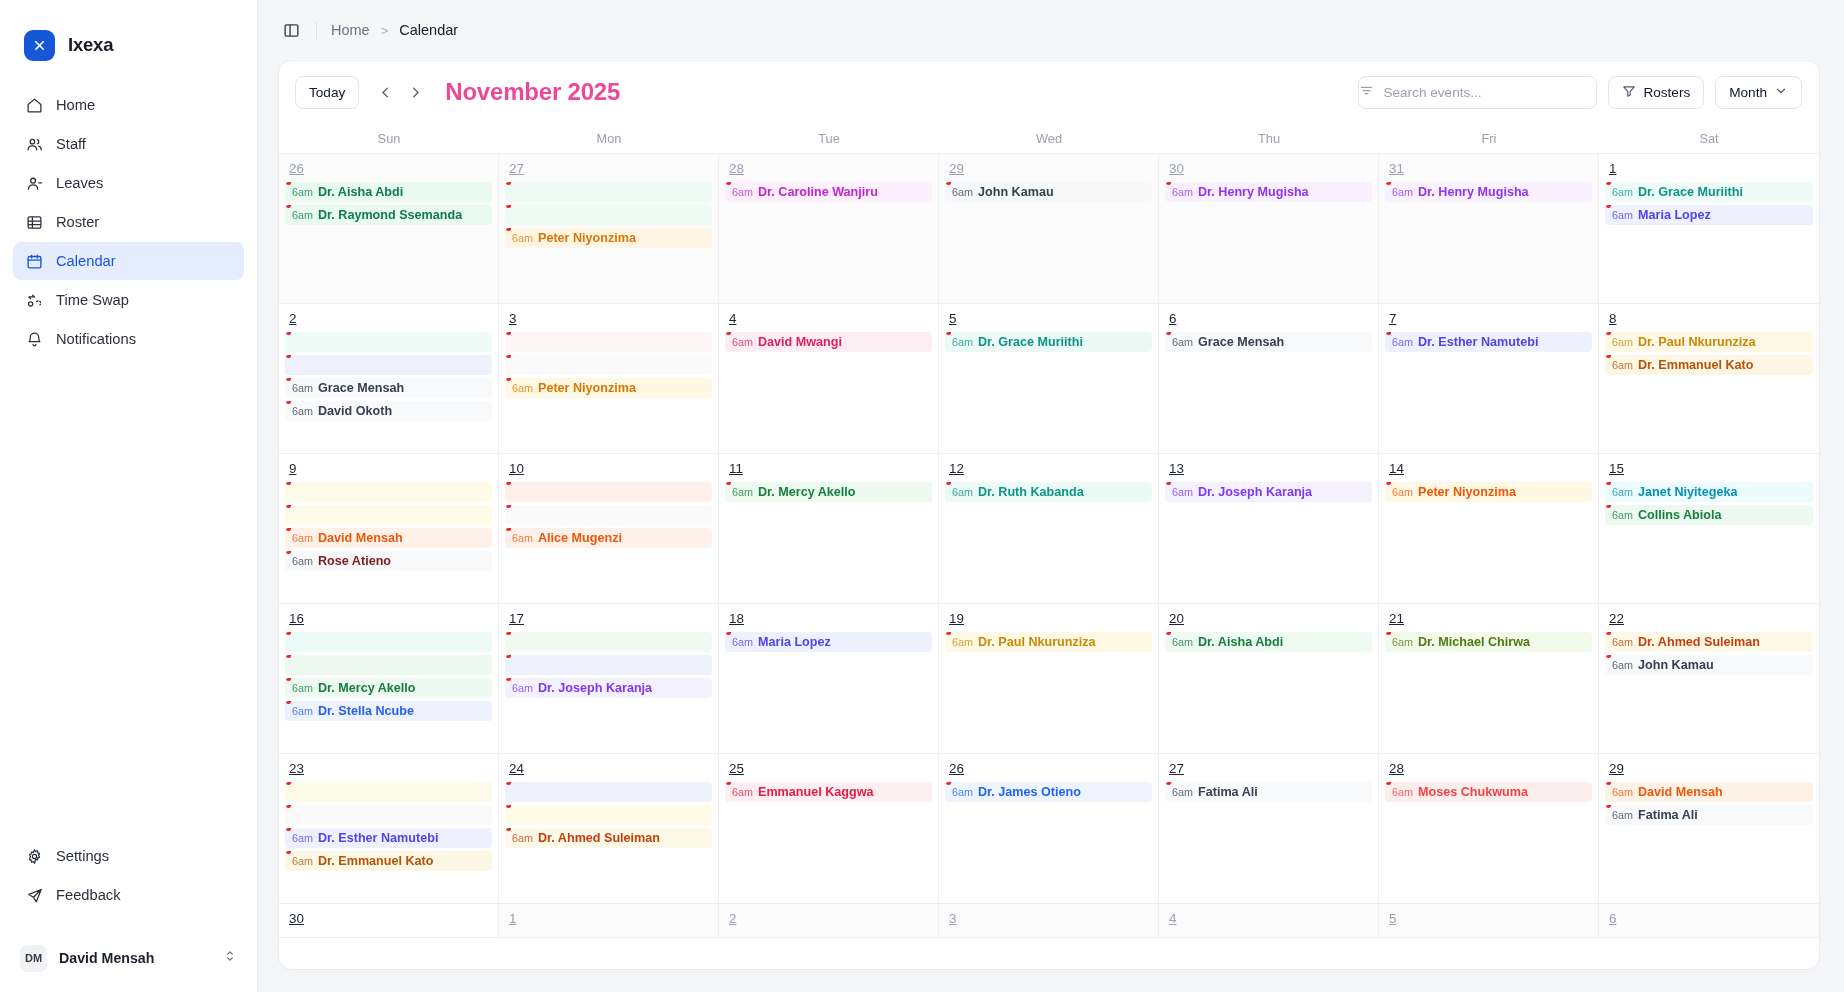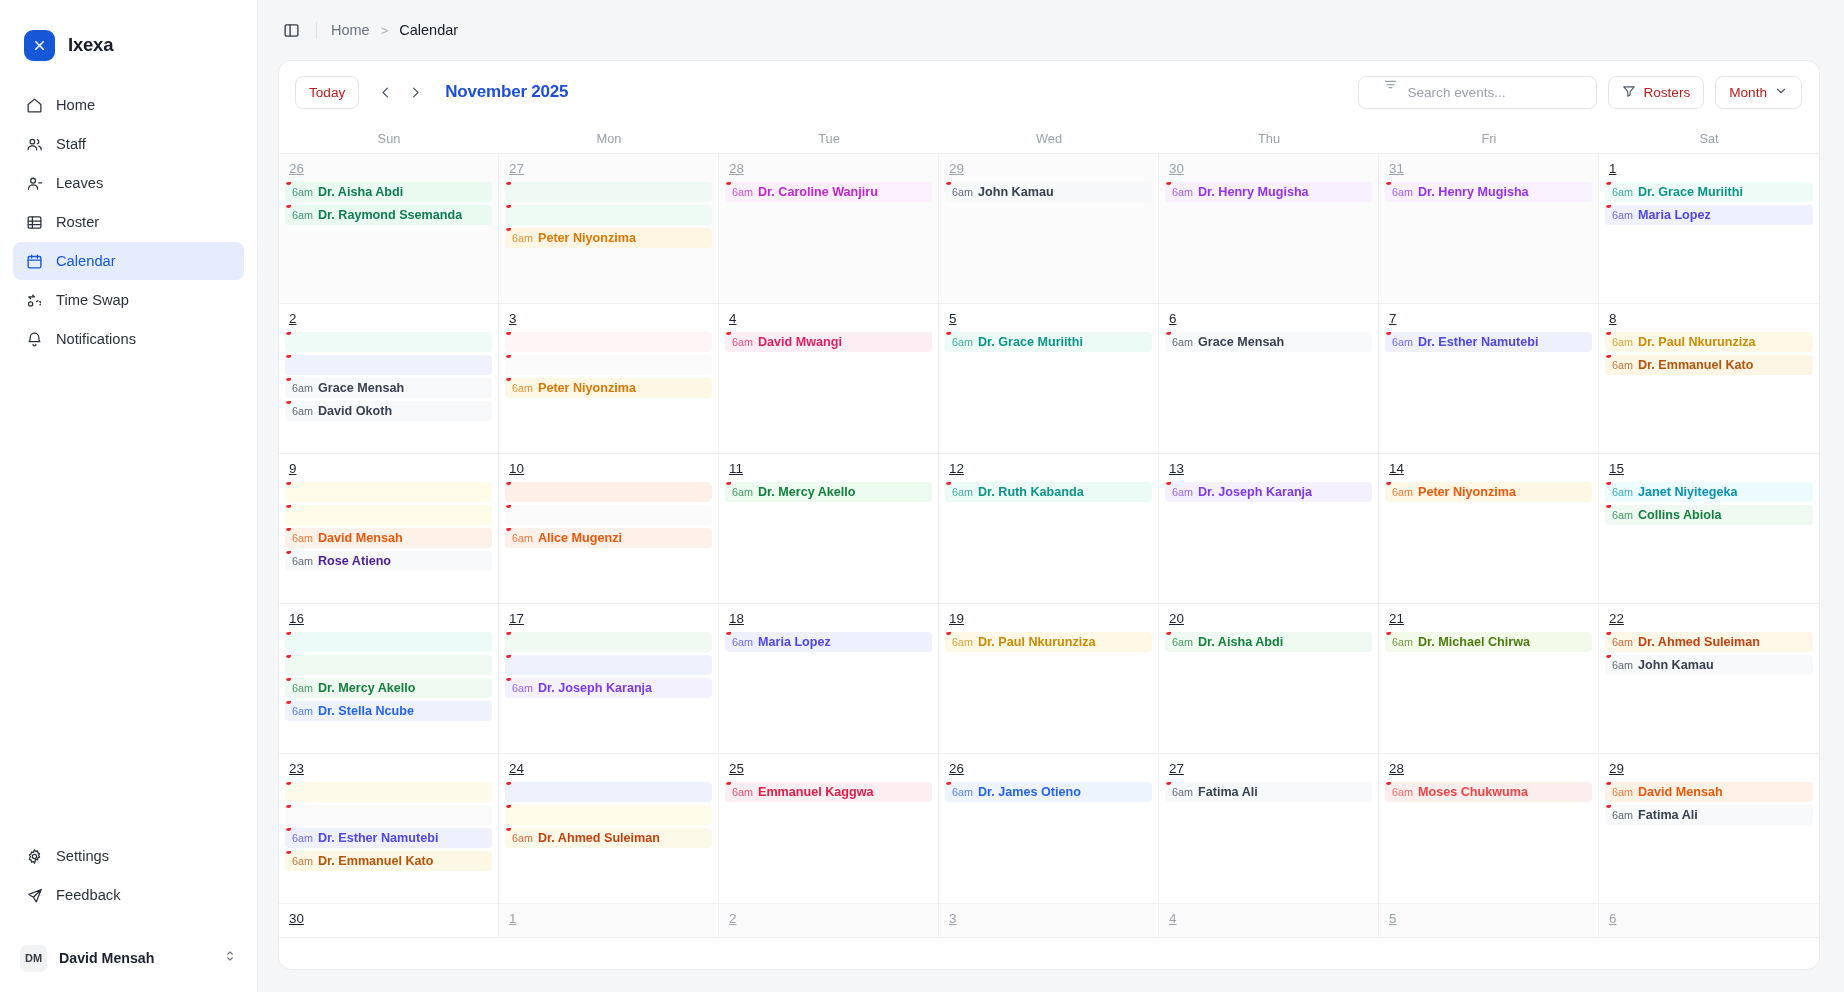--- a/index.html
+++ b/index.html
@@ -77,32 +77,32 @@
 
   .cal-toolbar {
     height: 62px; flex: 0 0 62px;
     display: flex; align-items: center;
     padding: 0 17px 0 16px; gap: 0;
   }
   .btn {
     display: inline-flex; align-items: center; justify-content: center; gap: 7px;
     height: 33px; padding: 0 13px;
     border: 1px solid #e3e5ea; border-radius: 8px; background: #fff;
-    font-size: 13.6px; color: #b91c1c; cursor: pointer; white-space: nowrap;
+    font-size: 13.6px; color: #0f172a; cursor: pointer; white-space: nowrap;
   }
   .icon-btn {
     width: 28px; height: 30px; display: flex; align-items: center; justify-content: center;
     background: transparent; border: none; cursor: pointer; color: #4b5563; border-radius: 6px;
   }
   .nav-arrows { display: flex; align-items: center; margin-left: 12px; gap: 2px; }
-  .month-title { font-size: 17px; font-weight: 700; color: #1d4ed8; margin-left: 16px; letter-spacing: -0.2px; }
+  .month-title { font-size: 24px; font-weight: 700; color: #ec4899; margin-left: 16px; letter-spacing: -0.2px; }
   .tb-right { margin-left: auto; display: flex; align-items: center; gap: 11px; }
   .search-box {
-    display: flex; gap: 9px;
-    width: 239px; height: 33px; padding: 0 24px;
+    display: flex; align-items: center; gap: 9px;
+    width: 239px; height: 33px; padding: 0 0;
     border: 1px solid #e3e5ea; border-radius: 8px; background: #fff;
   }
   .search-box input {
     border: none; outline: none; background: transparent; flex: 1;
     font-family: inherit; font-size: 13.6px; color: #232934; min-width: 0;
   }
   .search-box input::placeholder { color: #9aa1ad; }
 
   
   .dow-row {
@@ -494,21 +494,21 @@
                   <span class="dot"></span>
                 </div>
                 <div class="ev" style="background: rgb(254, 241, 232);">
                   <span class="dot"></span>
                   <span class="t" style="color: rgb(234, 88, 12);">6am</span>
                   <span class="n" style="color: rgb(234, 88, 12);">David Mensah</span>
                 </div>
                 <div class="ev" style="background: rgb(248, 249, 251);">
                   <span class="dot"></span>
                   <span class="t" style="color: rgb(55, 65, 81);">6am</span>
-                  <span class="n" style="color: #4c1d95;">Rose Atieno</span>
+                  <span class="n" style="color: #7f1d1d;">Rose Atieno</span>
                 </div>
               </div>
               <div class="day">
                 <div class="daynum">10</div>
                 <div class="ev" style="background: rgb(254, 240, 233);">
                   <span class="dot"></span>
                 </div>
                 <div class="ev" style="background: rgb(250, 250, 251);">
                   <span class="dot"></span>
                 </div>

